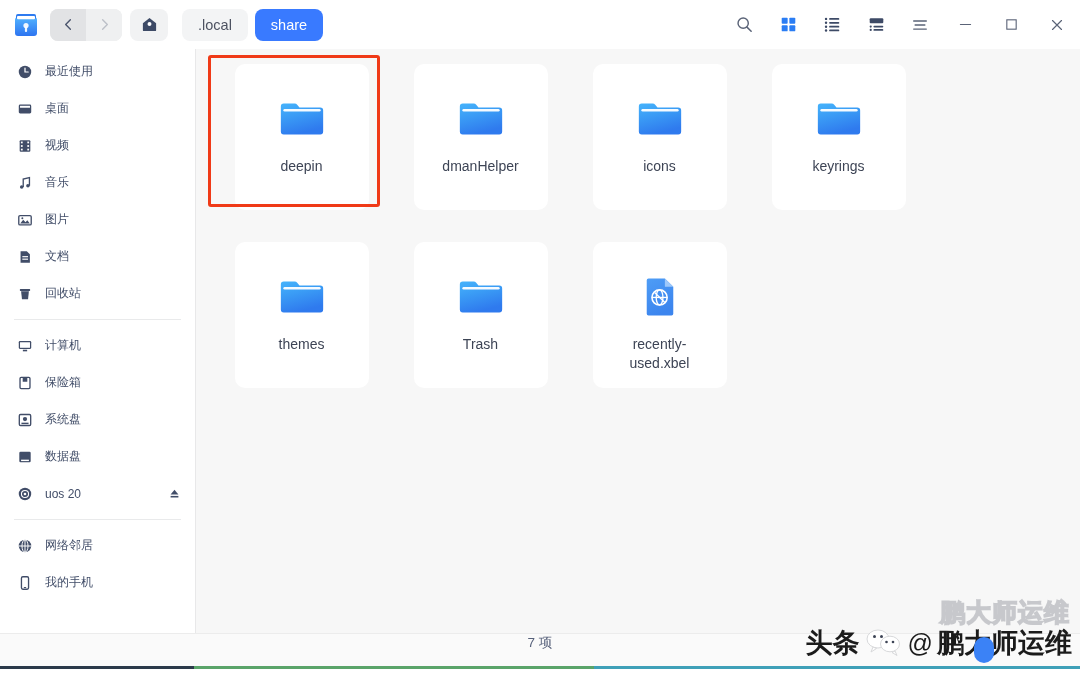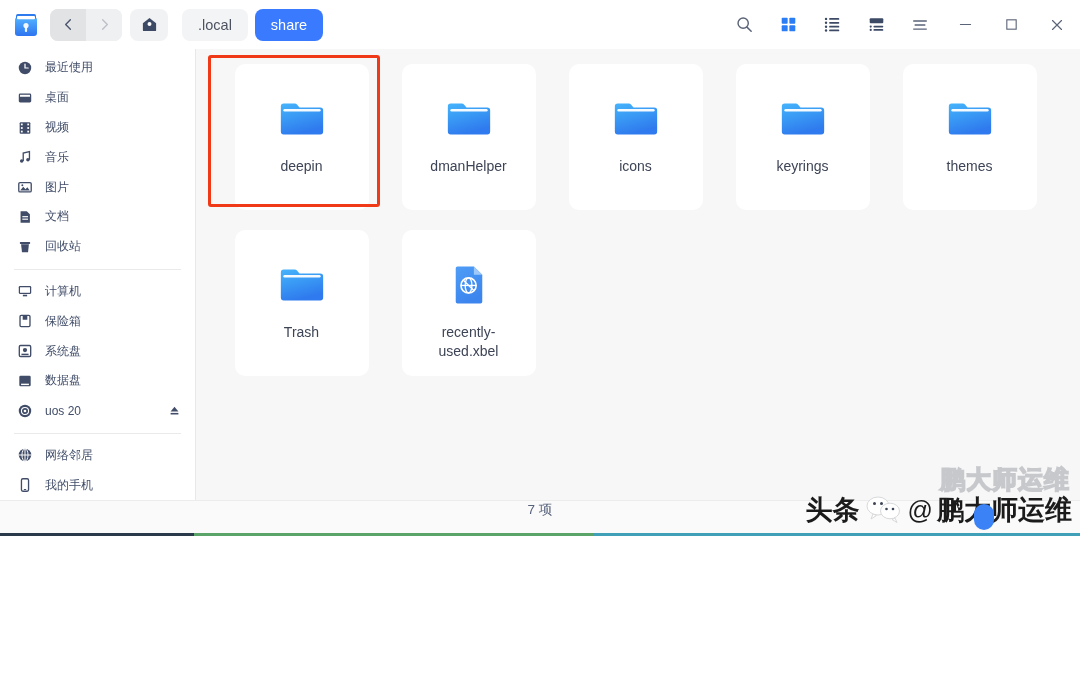--- a/index.html
+++ b/index.html
@@ -8,21 +8,21 @@
     width: 1080px;
     height: 689px;
     overflow: hidden;
     font-family: "Liberation Sans", "DejaVu Sans", sans-serif;
     background: #ffffff;
   }
 
   #app {
     position: relative;
     width: 1080px;
-    height: 536px;
+    height: 669px;
     display: flex;
     flex-direction: column;
     background: #8b5cf6;
   }
 
   
   .titlebar {
     height: 49px;
     min-height: 49px;
     display: flex;
@@ -154,21 +154,21 @@
     overflow: hidden;
     display: flex;
     flex-direction: column;
   }
 
   .grid {
     padding: 14px 16px 0 22px;
     display: flex;
     flex-wrap: wrap;
     align-content: flex-start;
-    gap: 0px;
+    gap: 12px;
   }
   .cell {
     width: 167px;
     height: 166px;
     display: flex;
     align-items: flex-start;
     justify-content: center;
     padding-top: 1px;
   }
   .card {

